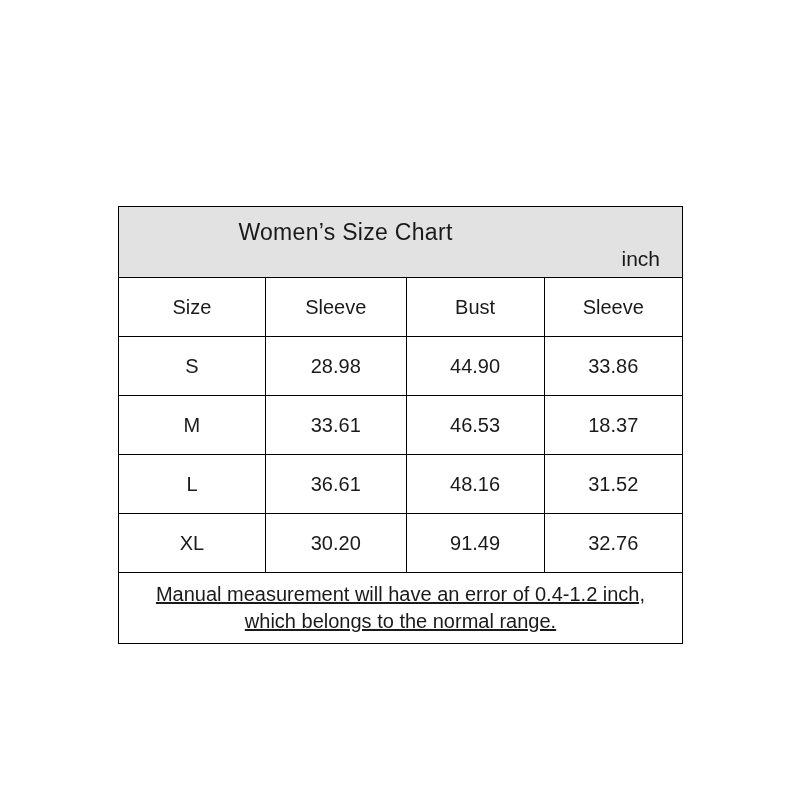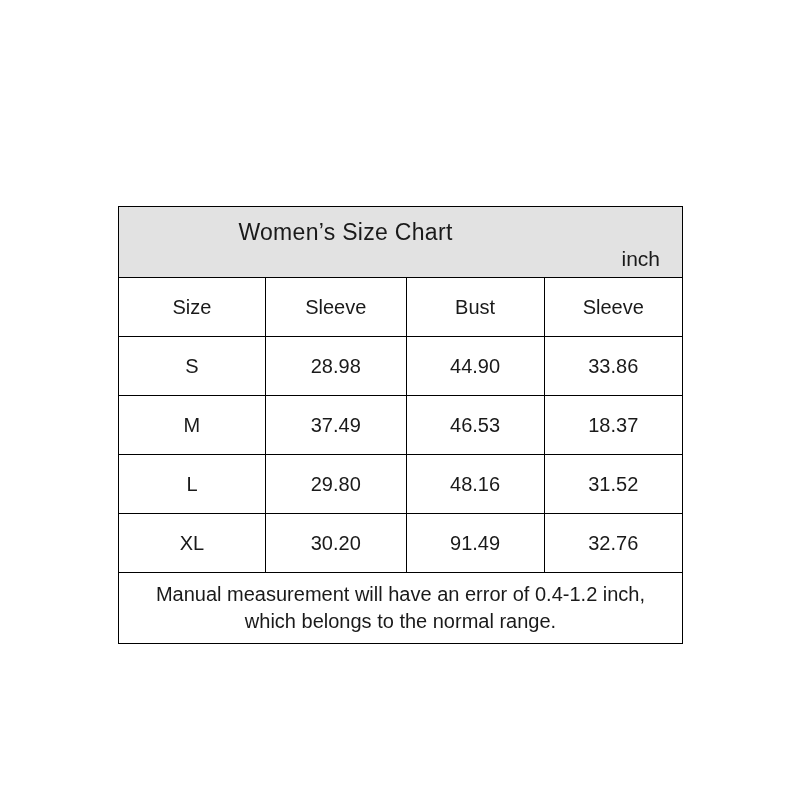--- a/index.html
+++ b/index.html
@@ -72,20 +72,21 @@
   }
   .data-row td {
     height: 50px;
     font-size: 21px;
   }
   .note-cell {
     height: 62px;
     font-size: 18px;
     line-height: 1.35;
     padding: 6px 10px;
+    text-decoration: underline;
   }
   .col-size   { width: 26%; }
   .col-length { width: 25%; }
   .col-bust   { width: 24.5%; }
   .col-sleeve { width: 24.5%; }
 </style>
 </head>
 <body>
 
 <div class="chart-wrap">
@@ -110,27 +111,27 @@
         <td>Sleeve</td>
       </tr>
       <tr class="data-row">
         <td>S</td>
         <td>28.98</td>
         <td>44.90</td>
         <td>33.86</td>
       </tr>
       <tr class="data-row">
         <td>M</td>
-        <td>37.49</td>
+        <td>33.61</td>
         <td>46.53</td>
         <td>18.37</td>
       </tr>
       <tr class="data-row">
         <td>L</td>
-        <td>29.80</td>
+        <td>36.61</td>
         <td>48.16</td>
         <td>31.52</td>
       </tr>
       <tr class="data-row">
         <td>XL</td>
         <td>30.20</td>
         <td>91.49</td>
         <td>32.76</td>
       </tr>
       <tr>

